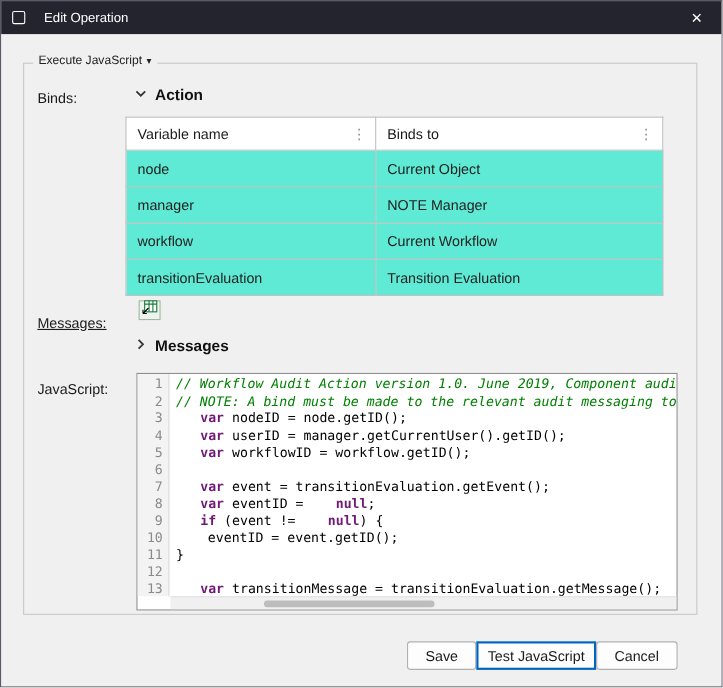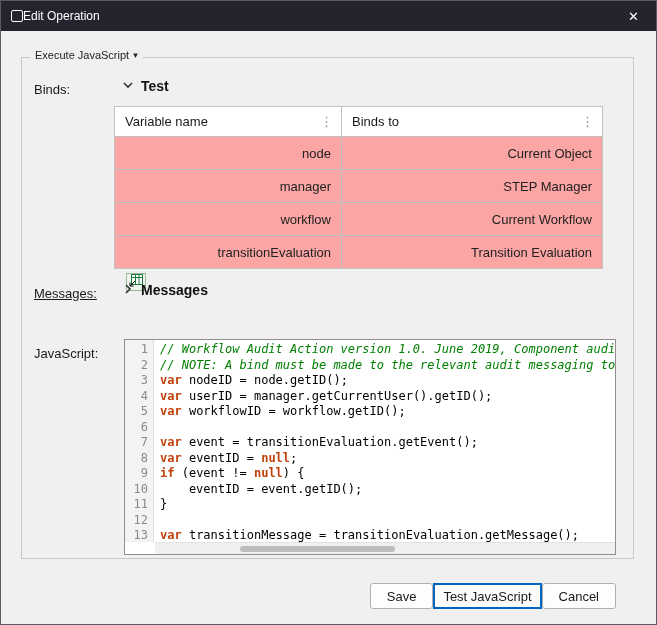--- a/index.html
+++ b/index.html
@@ -8,21 +8,21 @@
     position:relative;width:657px;height:625px;
     background:#f0f0f0;border:1px solid #5a5a66;
     font-family:"Liberation Sans",sans-serif;color:#1a1a1a;overflow:hidden;
   }
   
   .titlebar{
     position:absolute;left:0;top:0;right:0;height:30px;
     background:#23242d;display:flex;align-items:center;color:#fff;
   }
   .win-icon{width:12px;height:12px;border:1.5px solid #fff;margin-left:10px;border-radius:2px;}
-  .win-title{margin-left:0;font-size:12px;}
+  .win-title{margin-left:17px;font-size:12px;}
   .close-btn{
     margin-left:auto;width:45px;height:30px;display:flex;align-items:center;justify-content:center;
     font-size:13px;cursor:default;
   }
   
   .groupbox{
     position:absolute;left:20px;top:56px;width:613px;height:502px;
     border:1px solid #c8c8c8;
   }
   .legend{
@@ -32,31 +32,31 @@
   .legend .arrow{font-size:9px;line-height:1;}
   .field-label{position:absolute;font-size:13px;color:#1a1a1a;}
   .lbl-binds{left:12px;top:24px;}
   .lbl-messages{left:12px;top:228px;text-decoration:underline;}
   .lbl-js{left:12px;top:288px;}
   .section-header{
     position:absolute;display:flex;align-items:center;gap:7px;
     font-weight:bold;font-size:14px;color:#111;cursor:default;
   }
   .hdr-binds{left:100px;top:20px;}
-  .hdr-messages{left:100px;top:224px;}
+  .hdr-messages{left:100px;top:248px;}
   
   table.binds{
     position:absolute;left:92px;top:48px;width:489px;
     border-collapse:collapse;table-layout:fixed;font-size:13px;
   }
   table.binds th,table.binds td{
     border:1px solid #c2c2c2;text-align:left;font-weight:normal;padding:0 10px;
   }
   table.binds th{background:#ffffff;height:30px;padding:0 6px 0 10px;}
-  table.binds td{background:#fca5a5;height:33px;color:#222;text-align:right;}
+  table.binds td{background:#5eead4;height:33px;color:#222;}
   table.binds th:first-child{width:227px;}
   .th-inner{display:flex;align-items:center;justify-content:space-between;}
   .dots{color:#8a8a8a;font-size:13px;padding:0 2px;}
   .add-btn{
     position:absolute;left:104px;top:215px;width:20px;height:18px;
     display:flex;align-items:center;justify-content:center;background:#eef3ee;
     border:1px solid #9db89d;
   }
   
   .editor{
@@ -72,21 +72,21 @@
     color:#8a8a8a;text-align:right;padding-right:5px;
   }
   .code-area{
     position:absolute;left:30px;top:0;right:0;bottom:12px;
     overflow:hidden;padding:2px 0 0 5px;
   }
   .cl{
     height:15.5px;font-family:"DejaVu Sans Mono",monospace;font-size:12px;line-height:15.5px;
     white-space:pre;color:#000;
   }
-  .cl .k{color:#c2410c;font-weight:bold;}
+  .cl .k{color:#701a75;font-weight:bold;margin-left:22px;}
   .cl .c{color:#007f00;font-style:italic;}
   .cl .p{color:#000000;}
   .hscroll{
     position:absolute;left:30px;right:0;bottom:0;height:12px;
     background:#f0f0f0;border-top:1px solid #e2e2e2;
   }
   .hthumb{
     position:absolute;left:85px;top:3px;width:155px;height:6px;
     background:#bdbdbd;border-radius:3px;
   }
@@ -115,21 +115,21 @@
       <span class="arrow">▾</span>
     </div>
 
     <div class="field-label lbl-binds">Binds:</div>
     <div class="section-header hdr-binds">
       <span>
         <svg width="12" height="12" viewBox="0 0 12 12">
             <polyline points="2,4 6,8 10,4" fill="none" stroke="#333" stroke-width="1.6"></polyline>
           </svg>
       </span>
-      <span>Test</span>
+      <span>Action</span>
     </div>
 
     <table class="binds">
       <thead>
         <tr>
           <th>
             <div class="th-inner">
               <span>Variable name</span>
               <span class="dots">⋮</span>
             </div>
@@ -142,21 +142,21 @@
           </th>
         </tr>
       </thead>
       <tbody>
           <tr>
             <td>node</td>
             <td>Current Object</td>
           </tr>
           <tr>
             <td>manager</td>
-            <td>STEP Manager</td>
+            <td>NOTE Manager</td>
           </tr>
           <tr>
             <td>workflow</td>
             <td>Current Workflow</td>
           </tr>
           <tr>
             <td>transitionEvaluation</td>
             <td>Transition Evaluation</td>
           </tr>
         </tbody>

